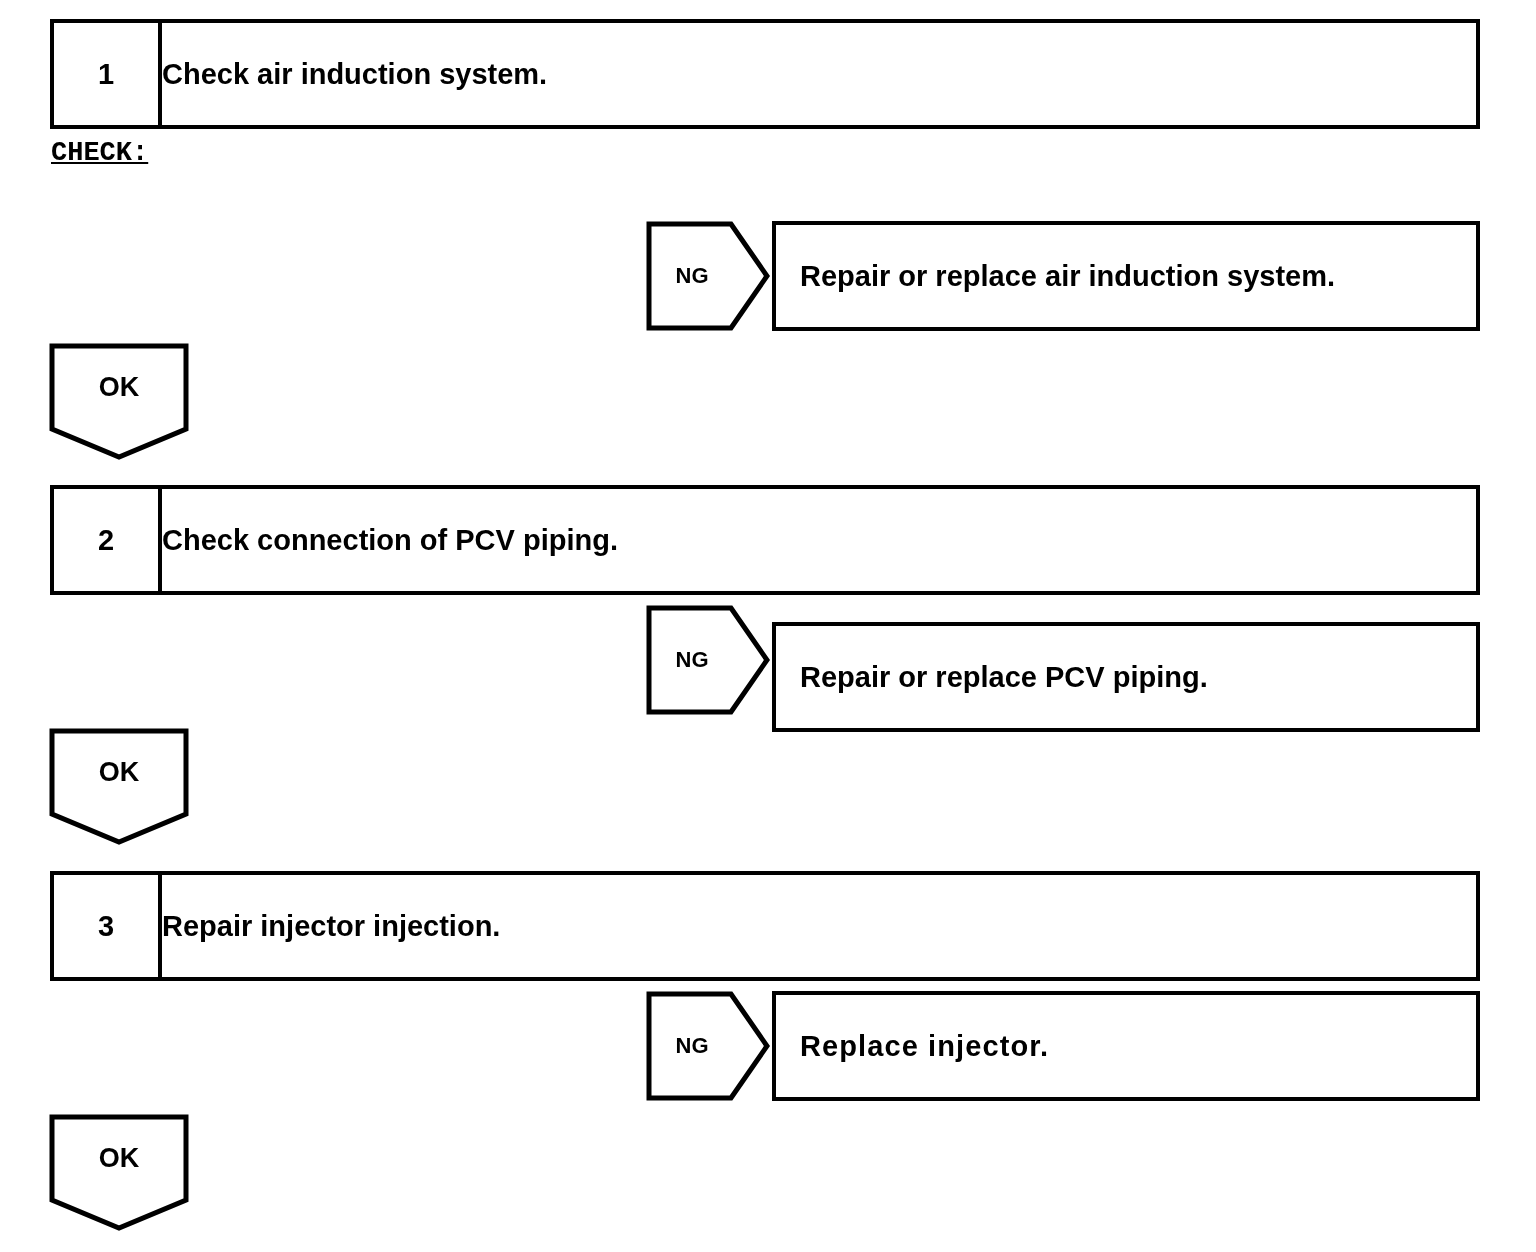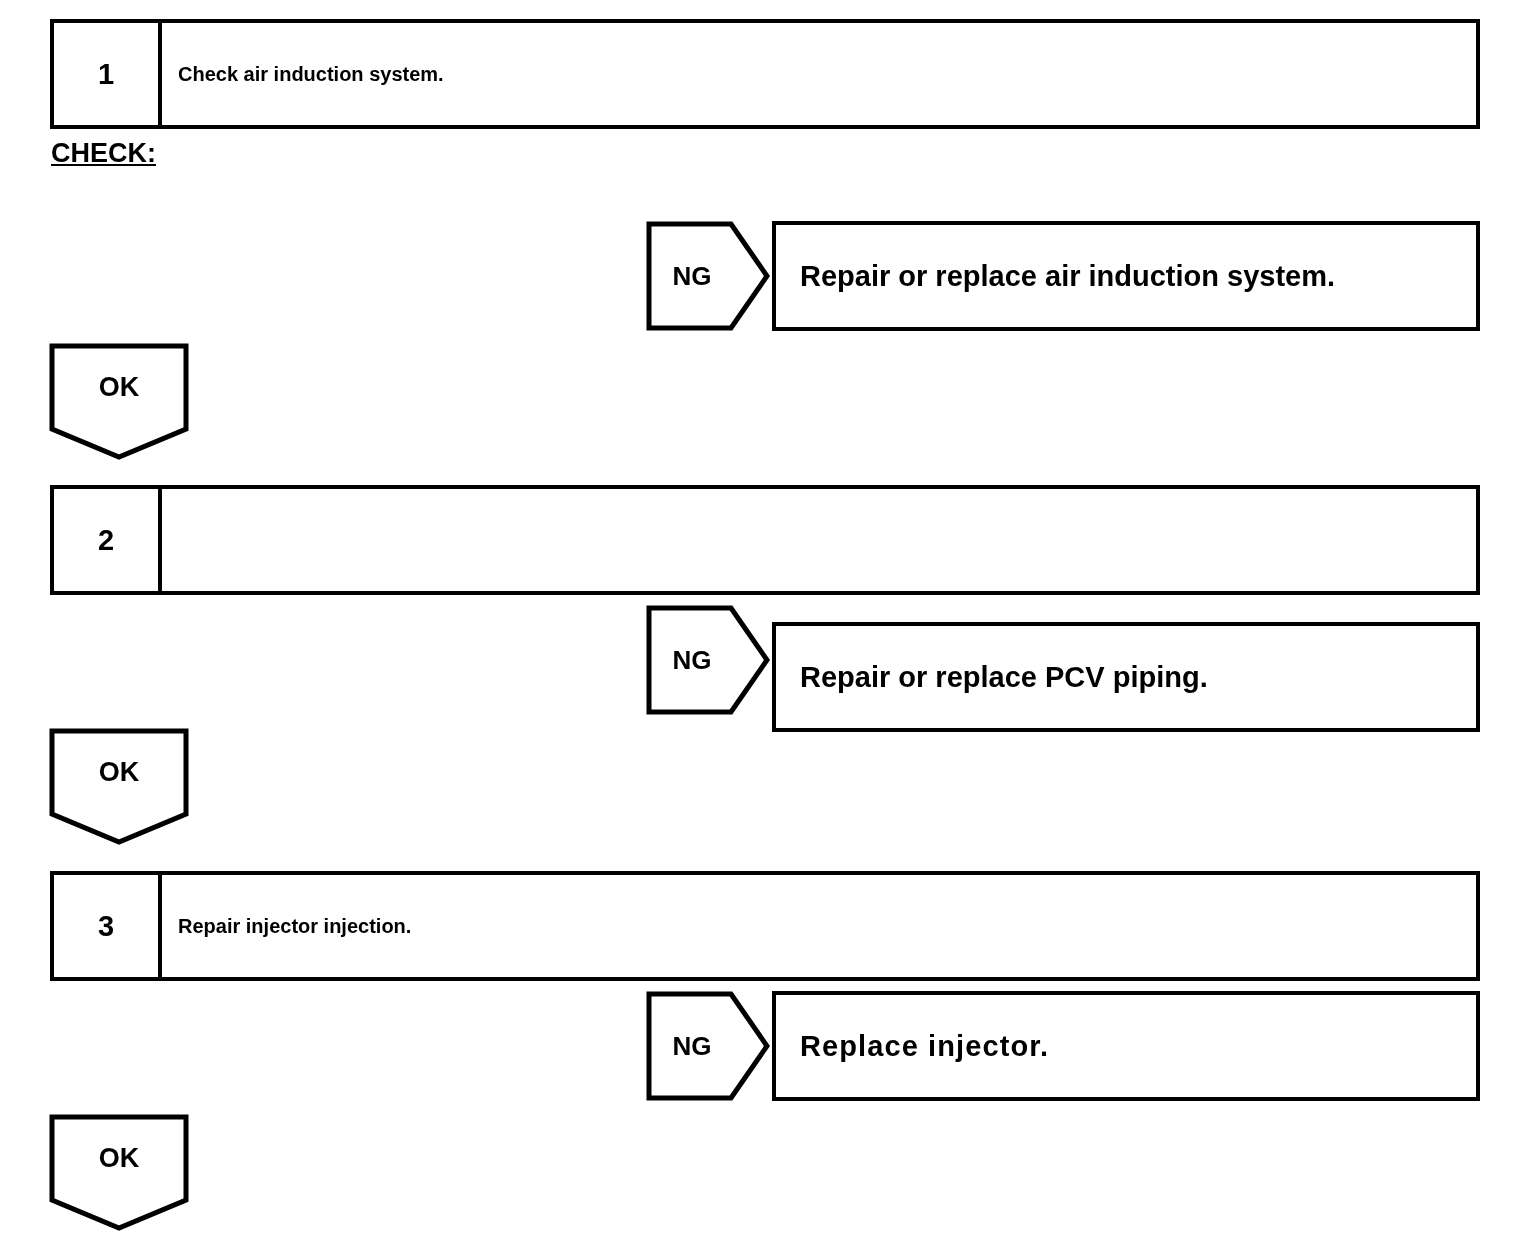--- a/index.html
+++ b/index.html
@@ -36,29 +36,30 @@
     align-items: center;
     justify-content: center;
     font-size: 29px;
     font-weight: bold;
     box-sizing: border-box;
   }
   .step-title {
     flex: 1 1 auto;
     display: flex;
     align-items: center;
-    padding-left: 16px;
-    font-size: 20px;
+    padding-left: 0;
+    font-size: 29px;
     font-weight: bold;
     box-sizing: border-box;
   }
 
   
   .check-block {
     position: absolute;
+    font-family: Liberation Mono, monospace;
   }
   .check-head {
     font-size: 27px;
     font-weight: bold;
     text-decoration: underline;
     line-height: 1.0;
   }
   .check-body {
     font-size: 27px;
     font-weight: normal;
@@ -80,21 +81,21 @@
   }
   .ng-tag .ng-label {
     position: absolute;
     left: 0;
     top: 0;
     width: 92px;
     height: 110px;
     display: flex;
     align-items: center;
     justify-content: center;
-    font-size: 26px;
+    font-size: 22px;
     font-weight: bold;
   }
 
   
   .ng-box {
     position: absolute;
     border: 4px solid #000;
     background: #fff;
     box-sizing: border-box;
     display: flex;
@@ -156,20 +157,21 @@
 
   <div class="ok-tag" style="left:49px; top:343px;">
     <svg viewBox="0 0 140 117" xmlns="http://www.w3.org/2000/svg">
       <polygon points="3,3 137,3 137,86 70,114 3,86" fill="#ffffff" stroke="#000000" stroke-width="5"></polygon>
     </svg>
     <div class="ok-label">OK</div>
   </div>
 
   <div class="step-bar" style="left:50px; top:485px; width:1430px; height:110px;">
     <div class="step-num">2</div>
+    <div class="step-title">Check connection of PCV piping.</div>
   </div>
 
   <div class="ng-tag" style="left:646px; top:605px;">
     <svg viewBox="0 0 124 110" xmlns="http://www.w3.org/2000/svg">
       <polygon points="3,3 85,3 121,55 85,107 3,107" fill="#ffffff" stroke="#000000" stroke-width="5"></polygon>
     </svg>
     <div class="ng-label">NG</div>
   </div>
 
   <div class="ng-box" style="left:772px; top:622px; width:708px; height:110px;">Repair or replace PCV piping.</div>

